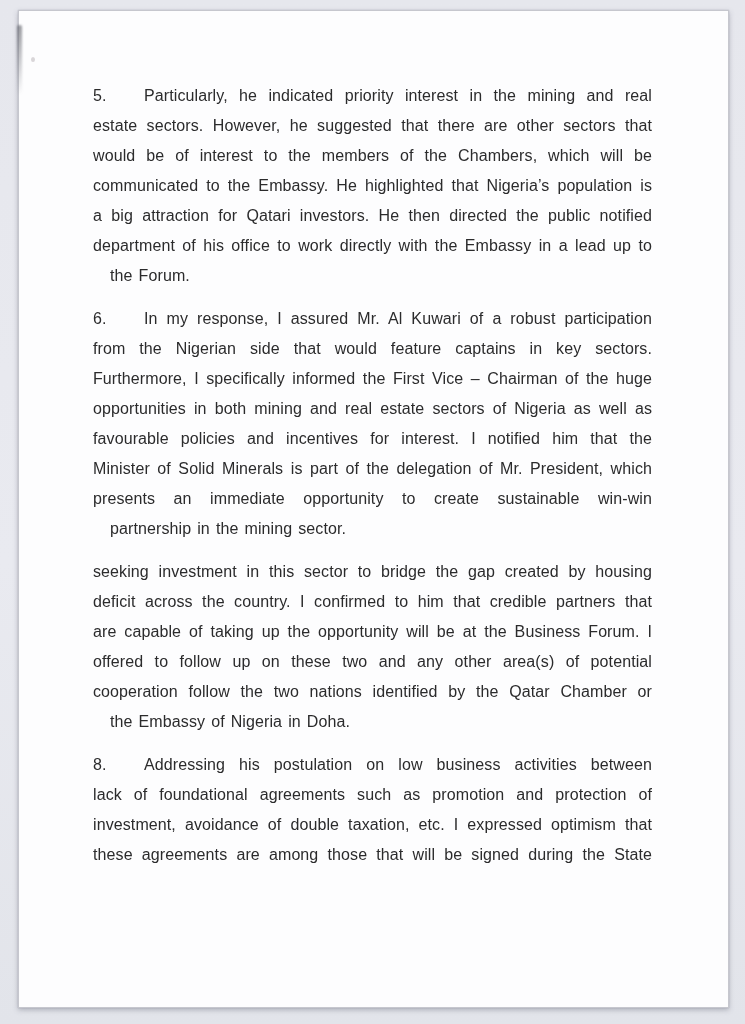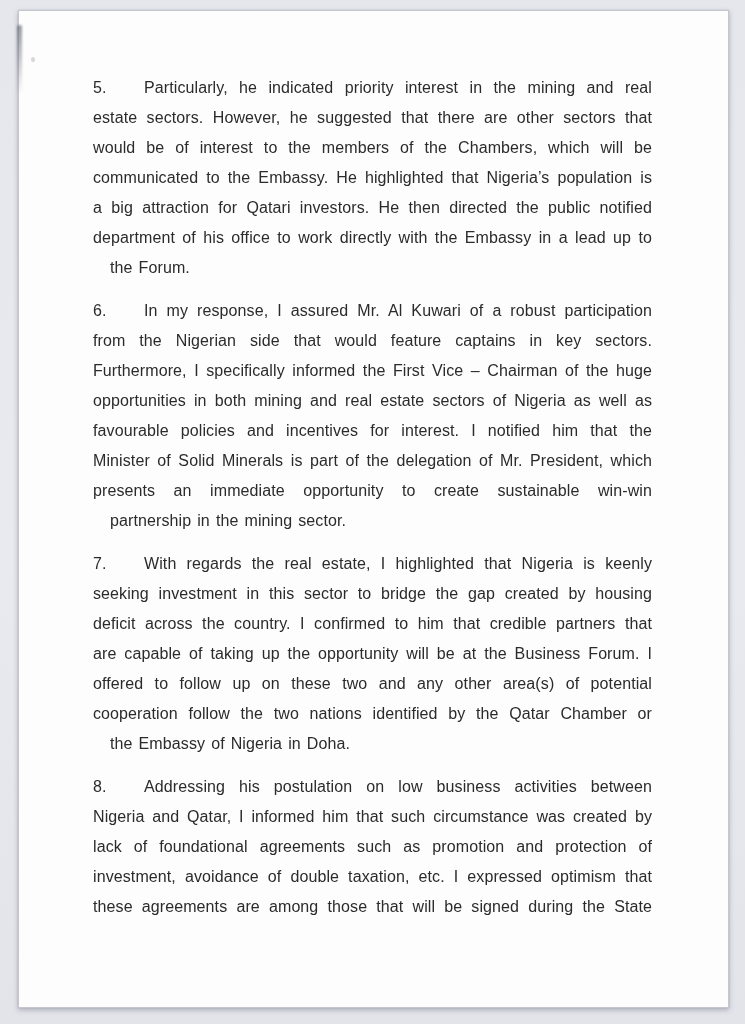--- a/index.html
+++ b/index.html
@@ -48,21 +48,21 @@
     width: 4px;
     height: 5px;
     background: rgba(150,140,145,0.35);
     border-radius: 50%;
     filter: blur(0.5px);
   }
   .doc-body {
     position: absolute;
     left: 74px;
     right: 76px;
-    top: 62px;
+    top: 70px;
     color: var(--ink, #2b2b2c);
     font-size: 16px;
     line-height: 30px;
     word-spacing: 1.5px;
     letter-spacing: 0.1px;
   }
   .para {
     margin: 0 0 13px 0;
   }
   .line {
@@ -100,30 +100,28 @@
           <div class="line"><span class="pnum">6.</span>In my response, I assured Mr. Al Kuwari of a robust participation</div>
           <div class="line">from the Nigerian side that would feature captains in key sectors.</div>
           <div class="line">Furthermore, I specifically informed the First Vice – Chairman of the huge</div>
           <div class="line">opportunities in both mining and real estate sectors of Nigeria as well as</div>
           <div class="line">favourable policies and incentives for interest. I notified him that the</div>
           <div class="line">Minister of Solid Minerals is part of the delegation of Mr. President, which</div>
           <div class="line">presents an immediate opportunity to create sustainable win-win</div>
           <div class="line line-last">partnership in the mining sector.</div>
         </div>
         <div class="para">
-          <div class="line"><span class="pnum">7.</span>With regards the real estate, I highlighted that Nigeria is keenly</div>
           <div class="line">seeking investment in this sector to bridge the gap created by housing</div>
           <div class="line">deficit across the country. I confirmed to him that credible partners that</div>
           <div class="line">are capable of taking up the opportunity will be at the Business Forum. I</div>
           <div class="line">offered to follow up on these two and any other area(s) of potential</div>
           <div class="line">cooperation follow the two nations identified by the Qatar Chamber or</div>
           <div class="line line-last">the Embassy of Nigeria in Doha.</div>
         </div>
         <div class="para">
           <div class="line"><span class="pnum">8.</span>Addressing his postulation on low business activities between</div>
-          <div class="line">Nigeria and Qatar, I informed him that such circumstance was created by</div>
           <div class="line">lack of foundational agreements such as promotion and protection of</div>
           <div class="line">investment, avoidance of double taxation, etc. I expressed optimism that</div>
           <div class="line">these agreements are among those that will be signed during the State</div>
         </div>
       </div>
   </div>
 </div>
 
 </body></html>

